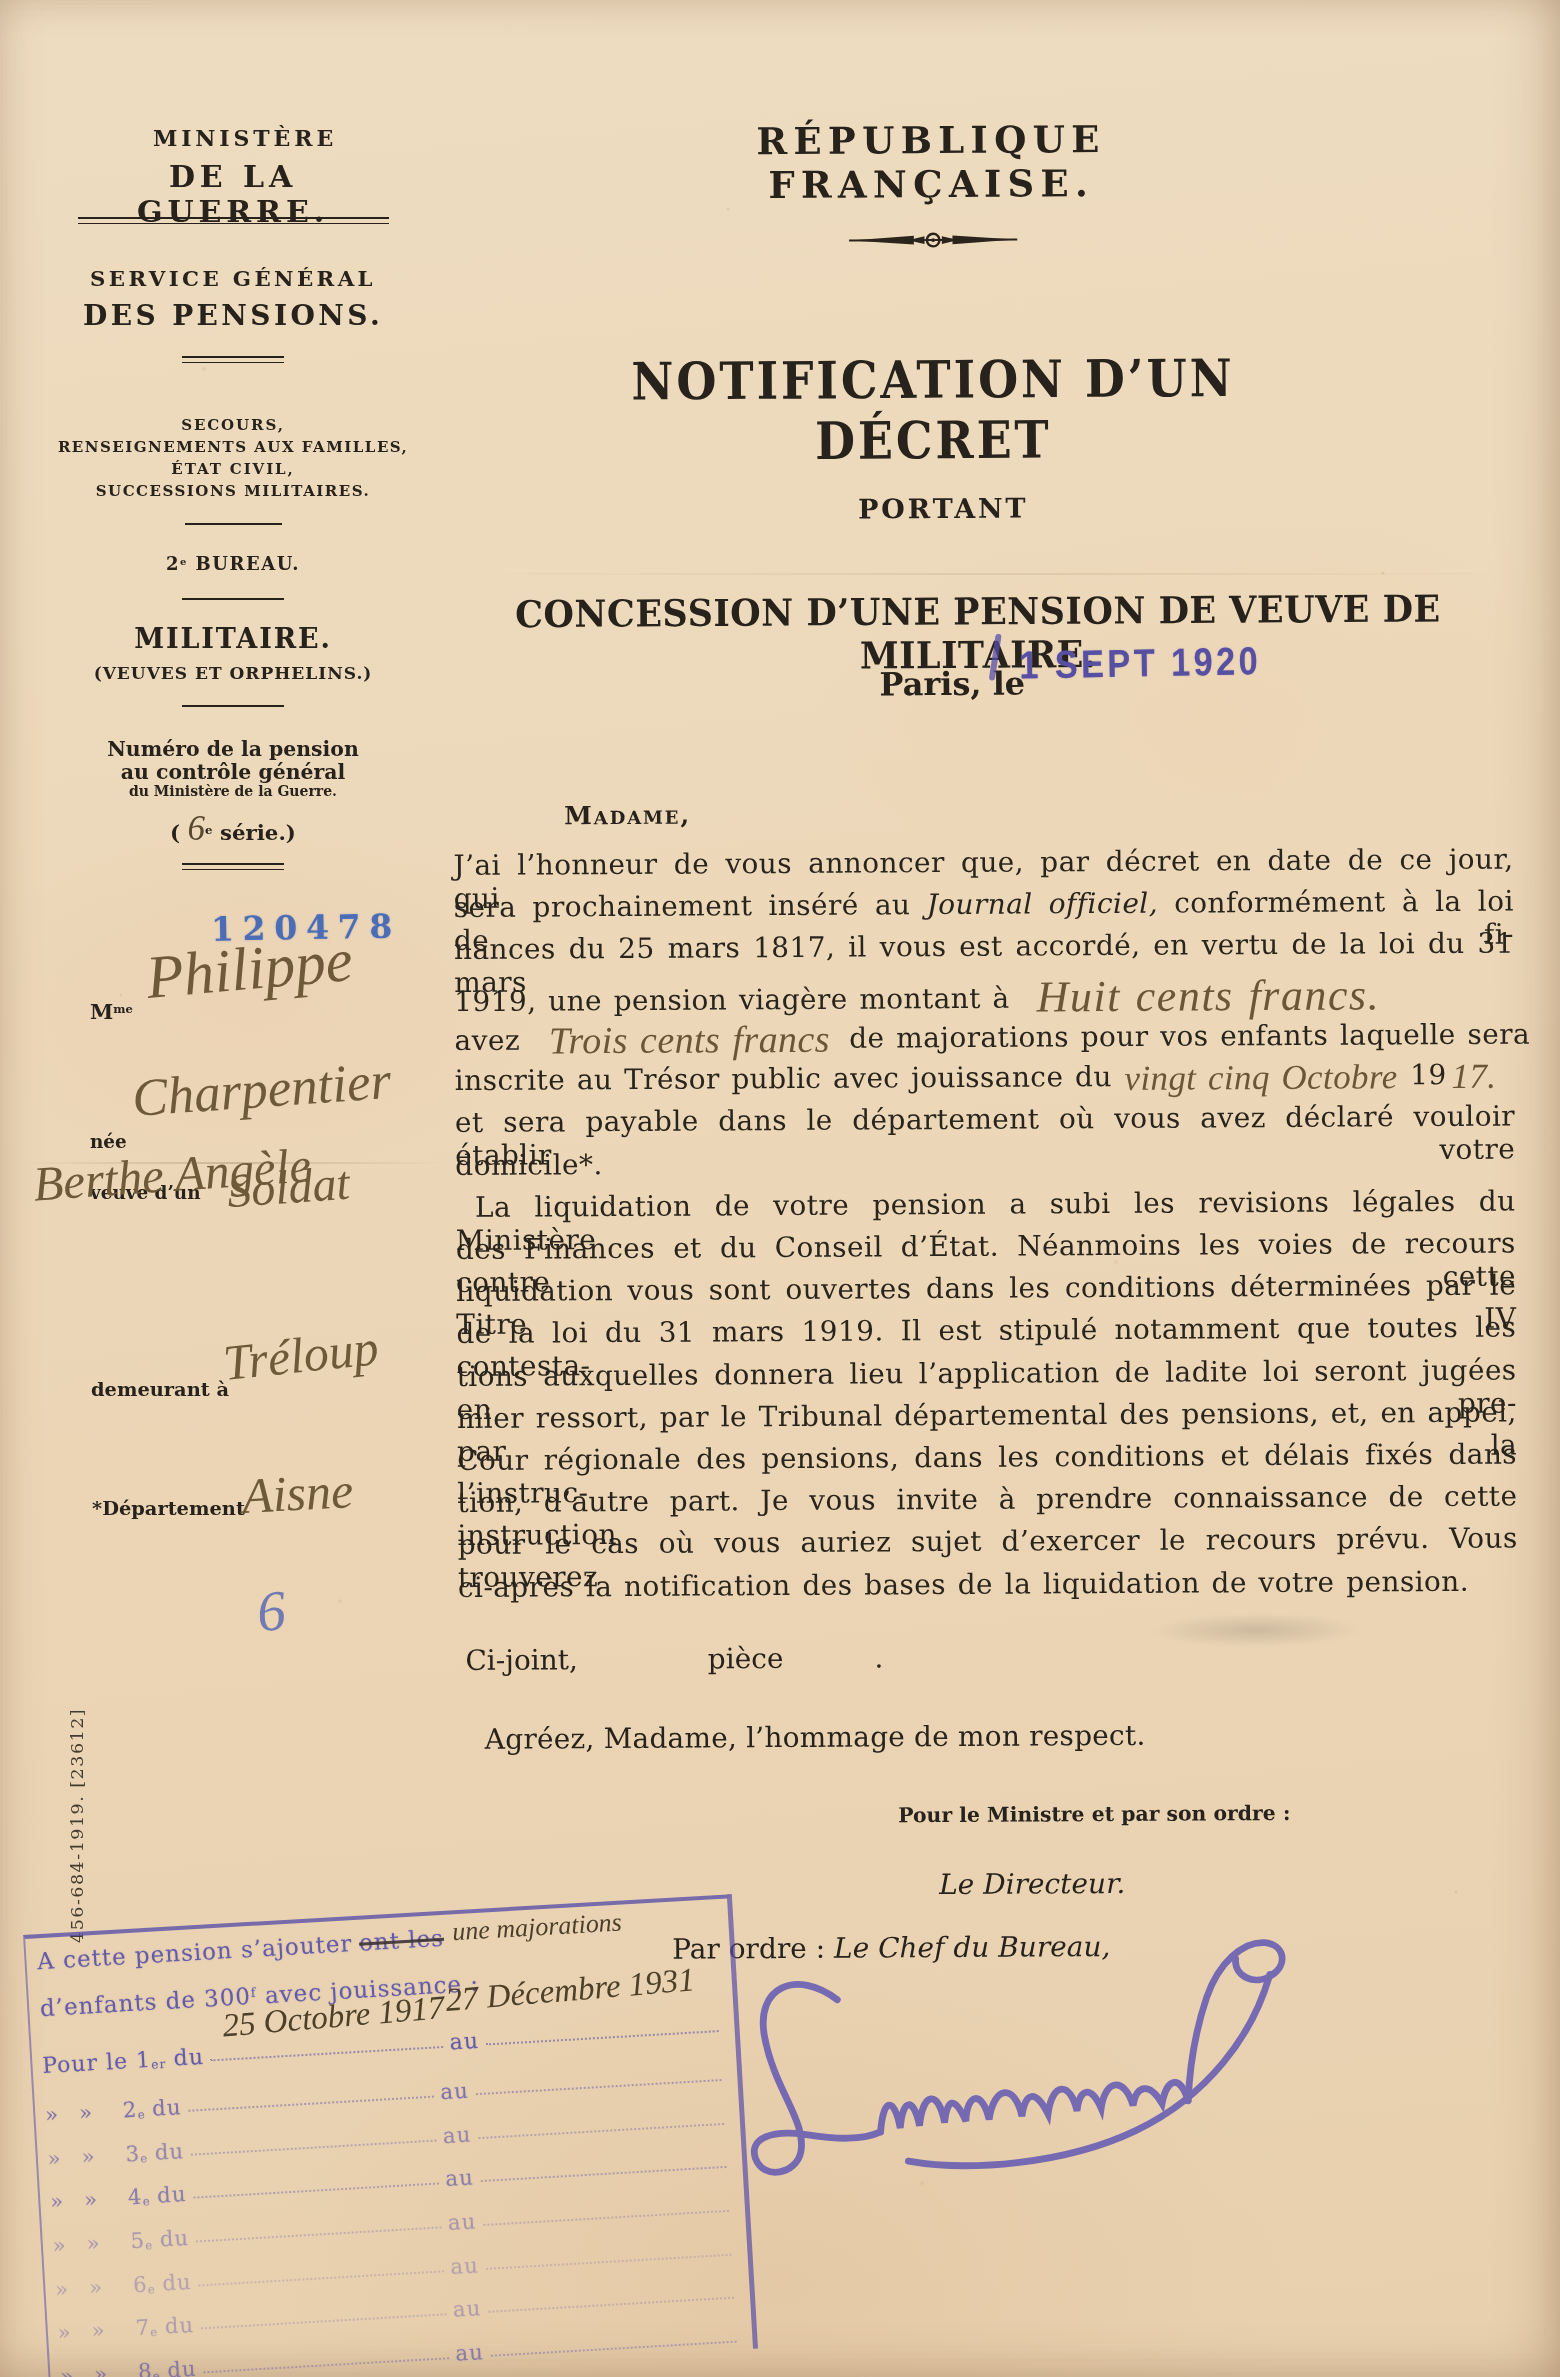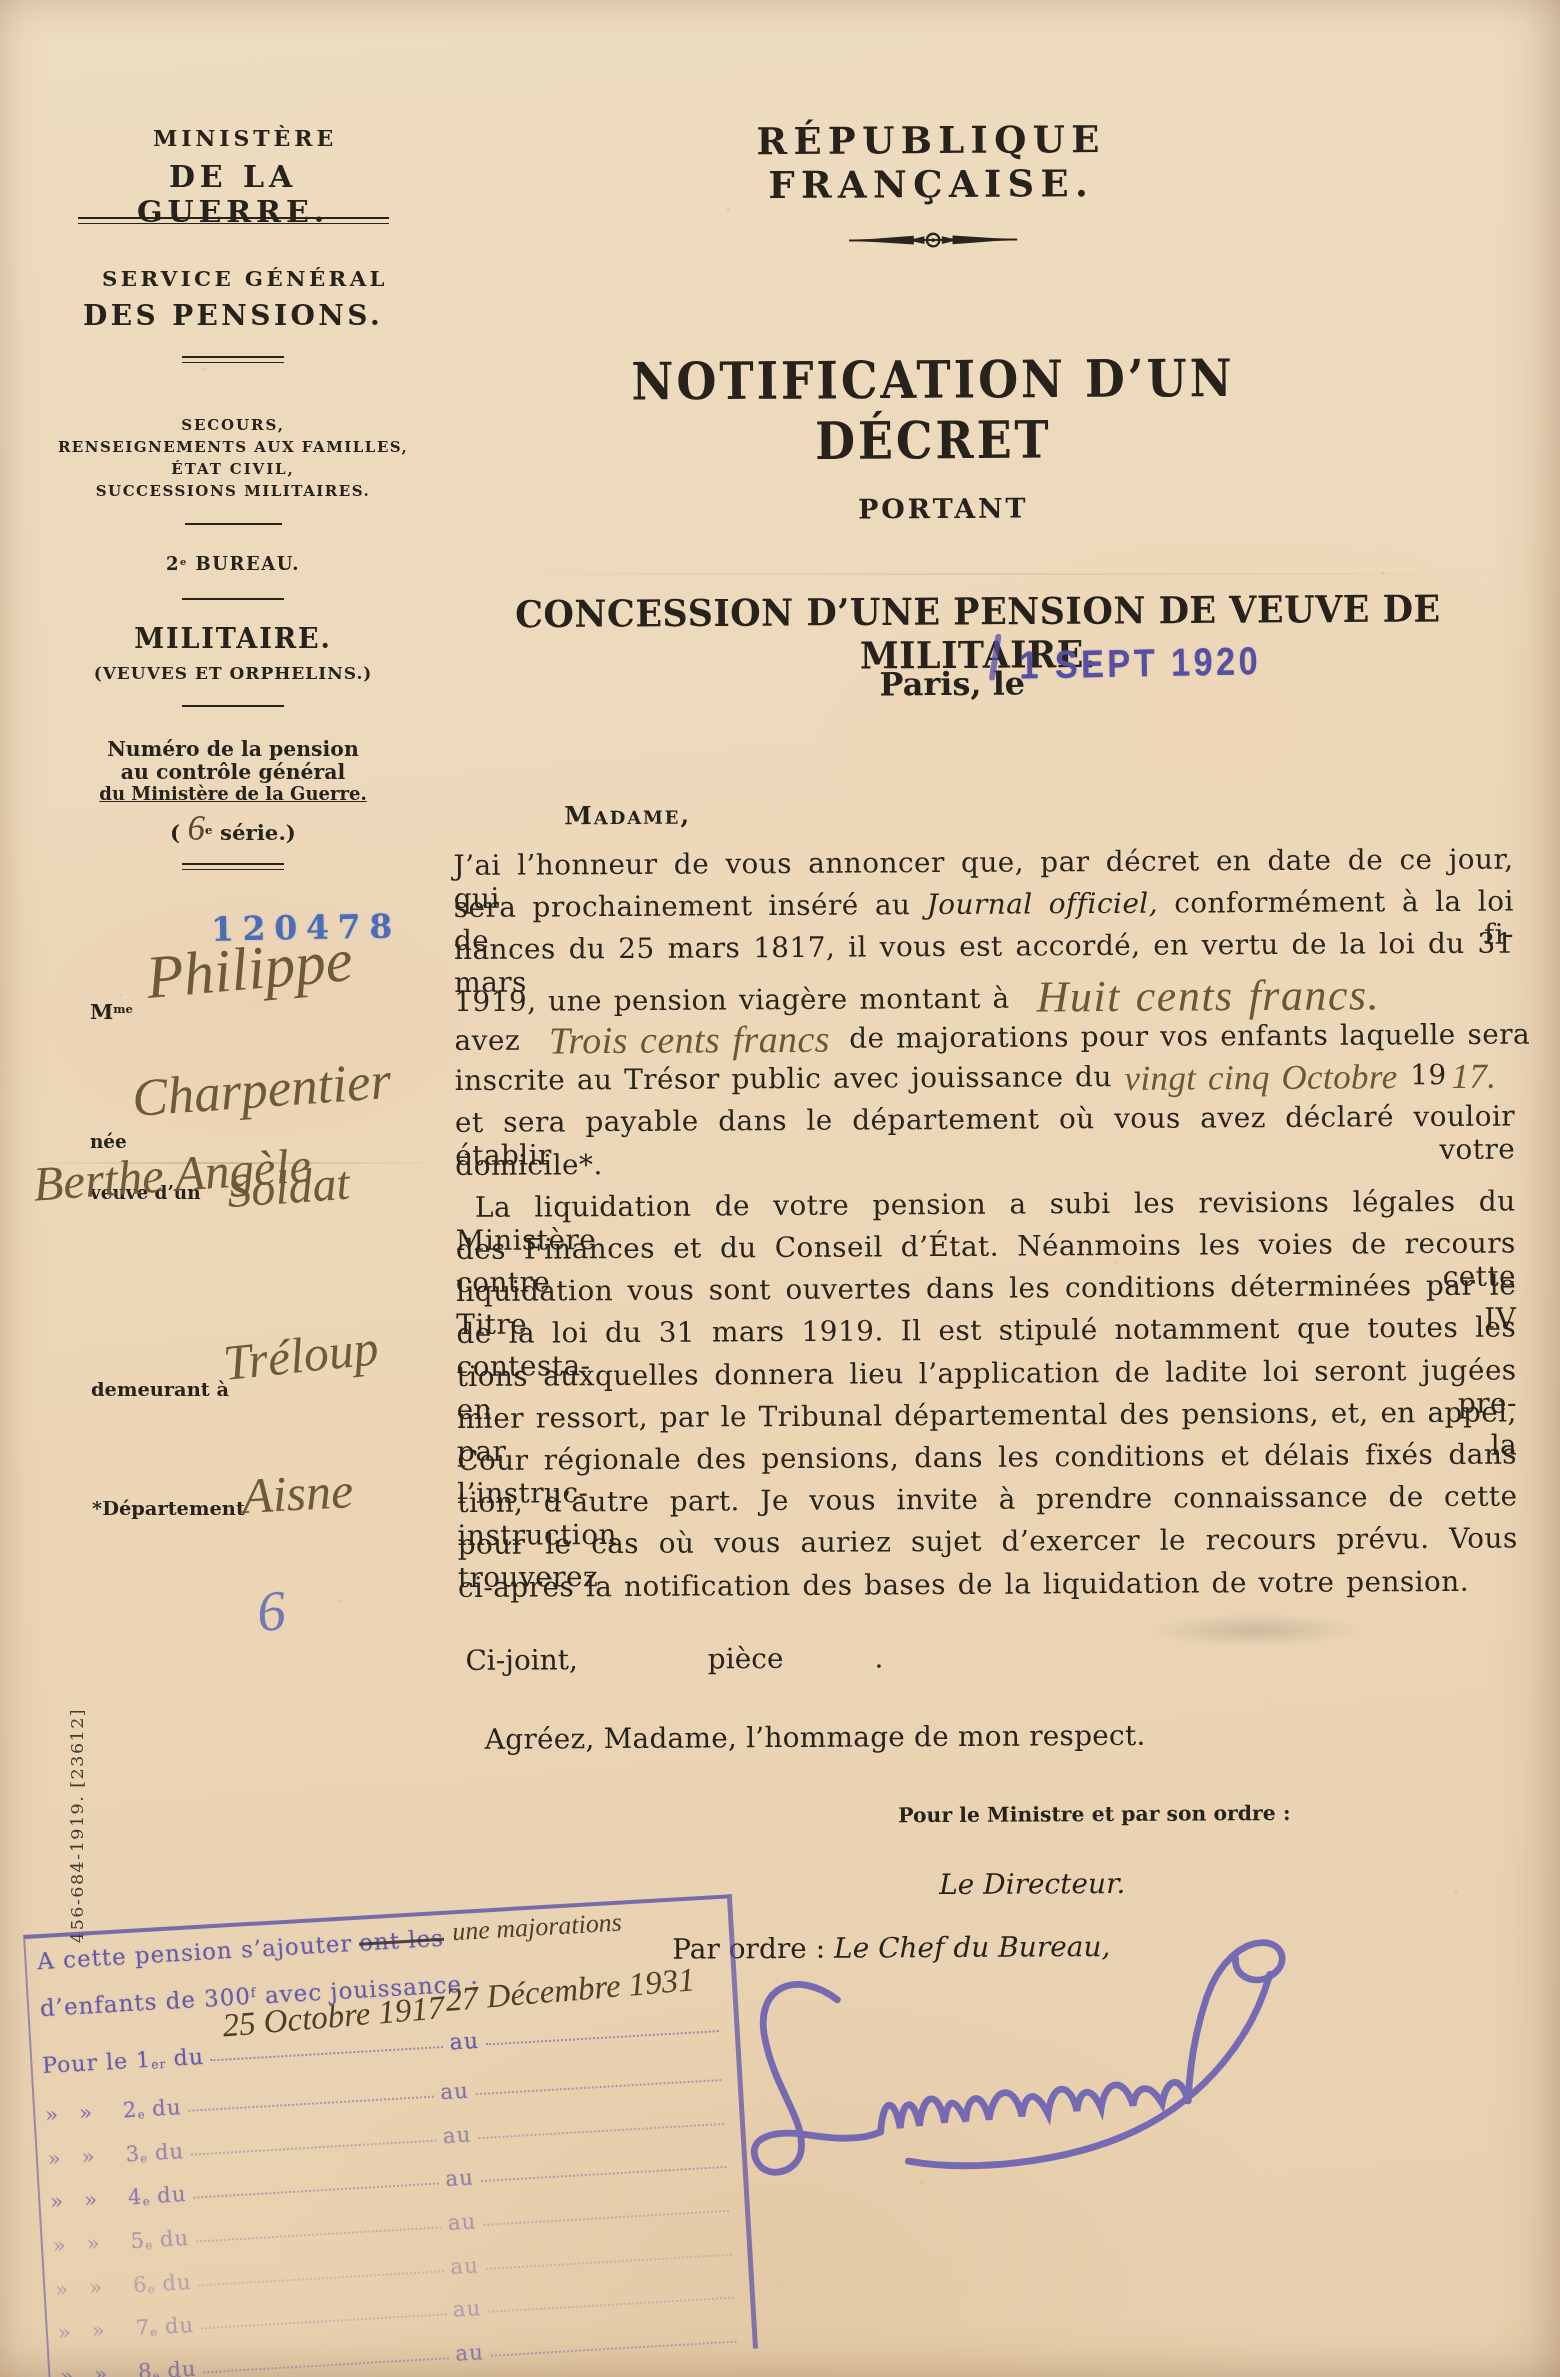--- a/index.html
+++ b/index.html
@@ -66,36 +66,36 @@
 </style>
 </head>
 <body>
 
 <div class="page">
 
   <div class="sb">
     <div class="abs ctr b" style="left:12px;top:125px;width:320px;font-size:22px;letter-spacing:3.9px;">MINISTÈRE</div>
     <div class="abs ctr b" style="left:0;top:159px;width:320px;font-size:30px;letter-spacing:4.9px;">DE LA GUERRE.</div>
     <div class="rule2" style="left:4.9px;top:217px;width:311px;"></div>
-    <div class="abs ctr b" style="left:12px;top:266px;width:320px;font-size:21.3px;letter-spacing:3.4px;">SERVICE GÉNÉRAL</div>
+    <div class="abs ctr b" style="left:0;top:266px;width:320px;font-size:21.3px;letter-spacing:3.4px;">SERVICE GÉNÉRAL</div>
     <div class="abs ctr b" style="left:0;top:299px;width:320px;font-size:28px;letter-spacing:3.4px;">DES PENSIONS.</div>
     <div class="rule2" style="left:109px;top:356px;width:102px;"></div>
     <div class="abs ctr b" style="left:0;top:416px;width:320px;font-size:15px;letter-spacing:1.9px;">SECOURS,</div>
     <div class="abs ctr b" style="left:-19.4px;top:438px;width:359px;font-size:15px;letter-spacing:1.5px;">RENSEIGNEMENTS AUX FAMILLES,</div>
     <div class="abs ctr b" style="left:0;top:460px;width:320px;font-size:15px;letter-spacing:1.9px;">ÉTAT CIVIL,</div>
     <div class="abs ctr b" style="left:0;top:482px;width:320px;font-size:15px;letter-spacing:1.5px;">SUCCESSIONS MILITAIRES.</div>
     <div class="rule" style="left:112px;top:523px;width:97px;"></div>
     <div class="abs ctr b" style="left:0;top:553px;width:320px;font-size:18px;letter-spacing:1.5px;"><span class="t">2</span><span class="sup t">e</span><span class="t"> BUREAU.</span></div>
     <div class="rule" style="left:109px;top:598px;width:102px;"></div>
     <div class="abs ctr b" style="left:0;top:623px;width:320px;font-size:27px;letter-spacing:1.9px;">MILITAIRE.</div>
     <div class="abs ctr b" style="left:0;top:663px;width:320px;font-size:17px;letter-spacing:1px;">(VEUVES ET ORPHELINS.)</div>
     <div class="rule" style="left:109px;top:705px;width:102px;"></div>
     <div class="abs ctr b" style="left:0;top:737px;width:320px;font-size:20.4px;">Numéro de la pension</div>
     <div class="abs ctr b" style="left:0;top:760px;width:320px;font-size:20.4px;">au contrôle général</div>
-    <div class="abs ctr b" style="left:0;top:783px;width:320px;font-size:18px;text-decoration:underline;">du Ministère de la Guerre.</div>
+    <div class="abs ctr b" style="left:0;top:783px;width:320px;font-size:14px;">du Ministère de la Guerre.</div>
     <div class="abs ctr" style="left:0;top:809px;width:320px;font-size:21.3px;"><span class="b t">( </span><span class="hw t" style="font-size:35px;color:#57482e;">6</span><span class="sup b t">e</span><span class="b t"> série.)</span></div>
     <div class="rule2" style="left:109px;top:863px;width:102px;"></div>
   </div>
 
   <div class="abs bluenum" style="left:211px;top:908px;font-size:33px;transform:rotate(-1deg);">120478</div>
 
   <div class="abs b" style="left:90px;top:999px;font-size:21px;"><span class="t">M</span><span class="sup t">me</span></div>
   <div class="abs b" style="left:90px;top:1131px;font-size:18.4px;">née</div>
   <div class="abs b" style="left:90px;top:1182px;font-size:18.4px;">veuve d’un</div>
   <div class="abs b" style="left:91px;top:1378px;font-size:19.4px;">demeurant à</div>

